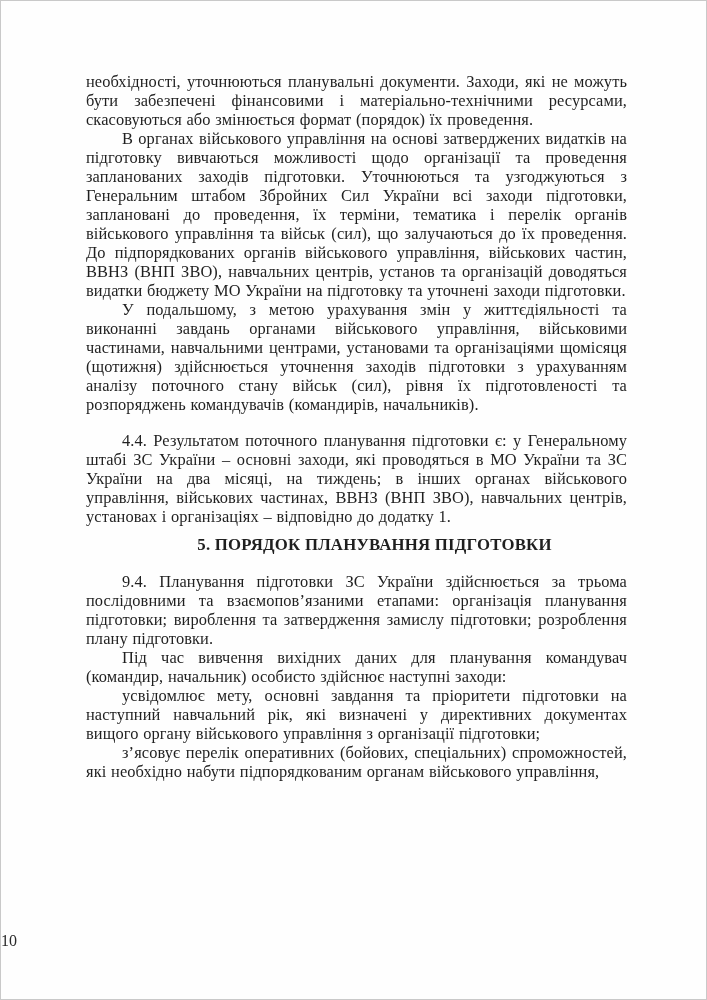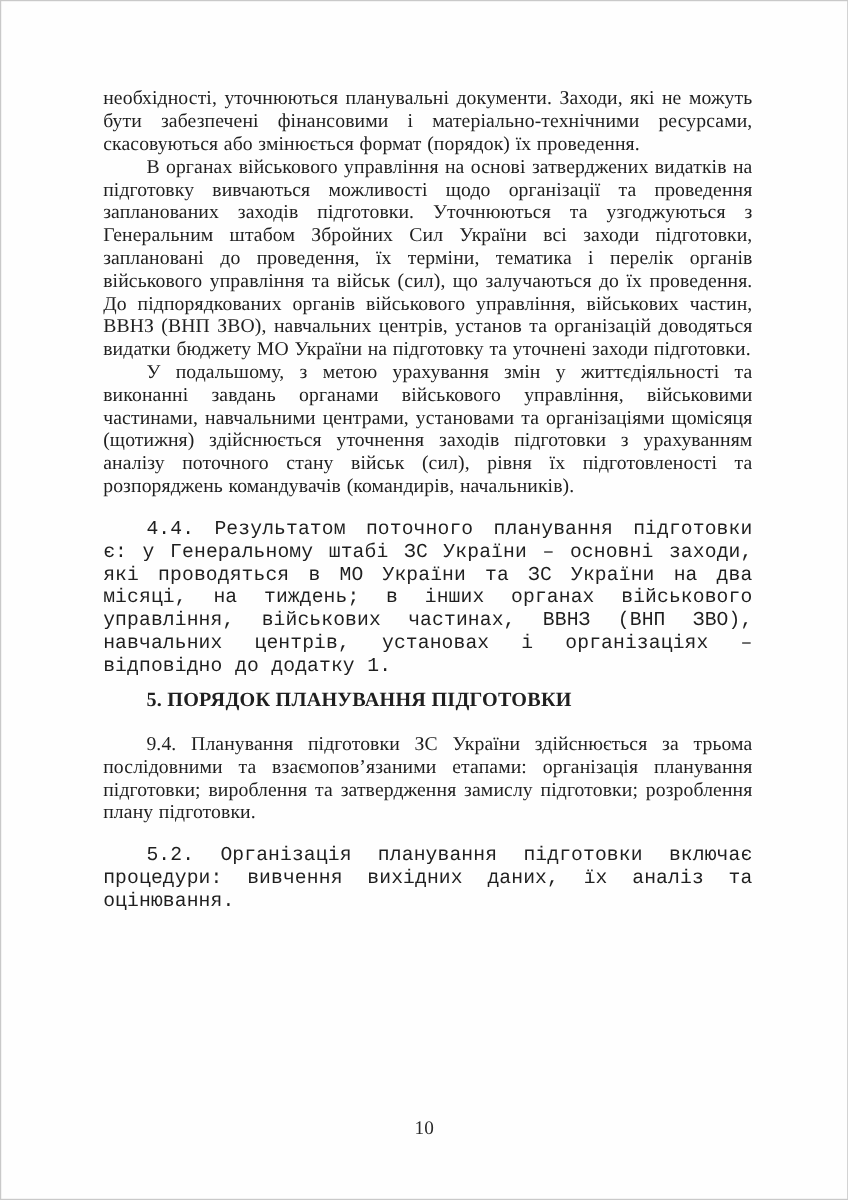--- a/index.html
+++ b/index.html
@@ -31,48 +31,49 @@
     text-align: justify;
     text-indent: 36px;
     letter-spacing: 0.1px;
     word-spacing: 0.5px;
   }
   .para.no-indent {
     text-indent: 0;
   }
   .para.space-before {
     margin-top: 17px;
-    font-family: Liberation Mono, monospace;
   }
   .section-heading {
     margin: 9px 0 17px 0;
     font-size: 16.8px;
     line-height: 20px;
     font-weight: bold;
     text-indent: 36px;
     letter-spacing: 0.2px;
+    text-align: center;
   }
   .page-number {
     position: absolute;
     top: 930px;
     left: 0;
     width: 100%;
-    text-align: center;
     font-size: 16px;
     line-height: 19px;
     color: #2a2a2a;
   }
 </style>
 </head>
 <body>
 
 <div class="page">
   <div class="text-block">
     <p class="para no-indent">необхідності, уточнюються планувальні документи. Заходи, які не можуть бути забезпечені фінансовими і матеріально-технічними ресурсами, скасовуються або змінюється формат (порядок) їх проведення.</p>
     <p class="para">В органах військового управління на основі затверджених видатків на підготовку вивчаються можливості щодо організації та проведення запланованих заходів підготовки. Уточнюються та узгоджуються з Генеральним штабом Збройних Сил України всі заходи підготовки, заплановані до проведення, їх терміни, тематика і перелік органів військового управління та військ (сил), що залучаються до їх проведення. До підпорядкованих органів військового управління, військових частин, ВВНЗ (ВНП ЗВО), навчальних центрів, установ та організацій доводяться видатки бюджету МО України на підготовку та уточнені заходи підготовки.</p>
     <p class="para">У подальшому, з метою урахування змін у життєдіяльності та виконанні завдань органами військового управління, військовими частинами, навчальними центрами, установами та організаціями щомісяця (щотижня) здійснюється уточнення заходів підготовки з урахуванням аналізу поточного стану військ (сил), рівня їх підготовленості та розпоряджень командувачів (командирів, начальників).</p>
     <p class="para space-before">4.4. Результатом поточного планування підготовки є: у Генеральному штабі ЗС України – основні заходи, які проводяться в МО України та ЗС України на два місяці, на тиждень; в інших органах військового управління, військових частинах, ВВНЗ (ВНП ЗВО), навчальних центрів, установах і організаціях – відповідно до додатку 1.</p>
     <h2 class="section-heading">5. ПОРЯДОК ПЛАНУВАННЯ ПІДГОТОВКИ</h2>
     <p class="para">9.4. Планування підготовки ЗС України здійснюється за трьома послідовними та взаємопов’язаними етапами: організація планування підготовки; вироблення та затвердження замислу підготовки; розроблення плану підготовки.</p>
-    <p class="para space-before">5.2. Організація планування підготовки включає процедури: вивчення вихідних даних, їх аналіз та оцінювання.</p>
+    <p class="para">Під час вивчення вихідних даних для планування командувач (командир, начальник) особисто здійснює наступні заходи:</p>
+    <p class="para">усвідомлює мету, основні завдання та пріоритети підготовки на наступний навчальний рік, які визначені у директивних документах вищого органу військового управління з організації підготовки;</p>
+    <p class="para">з’ясовує перелік оперативних (бойових, спеціальних) спроможностей, які необхідно набути підпорядкованим органам військового управління,</p>
   </div>
   <div class="page-number">10</div>
 </div>
 
 </body></html>

